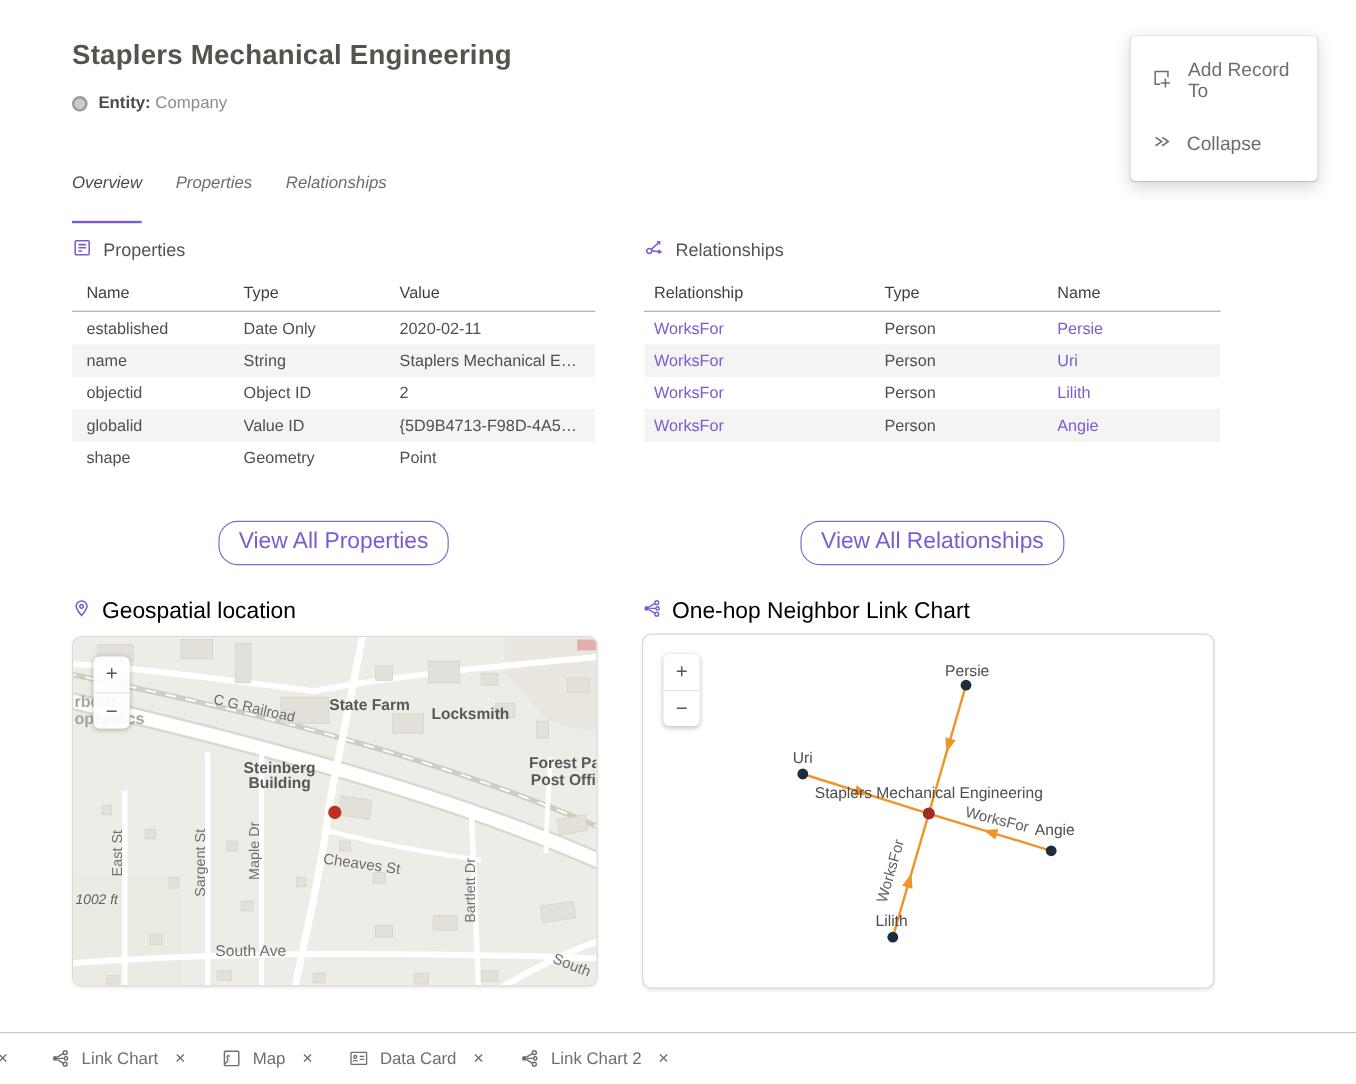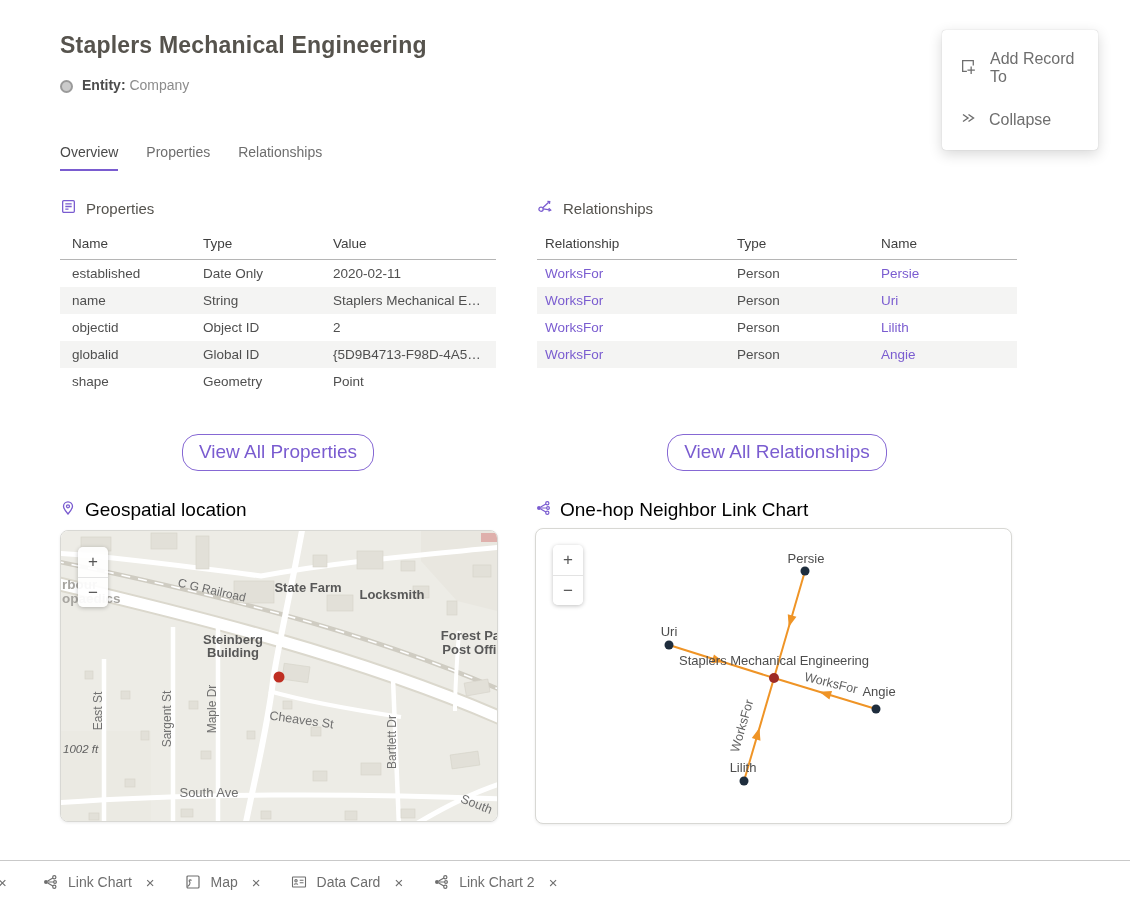--- a/index.html
+++ b/index.html
@@ -14,21 +14,21 @@
   .entity-label span.val{color:#8c8c8c;}
 
   
   .context-menu{position:absolute;left:942px;top:30px;width:156px;background:#fff;border-radius:4px;
     box-shadow:0 0 1px rgba(0,0,0,.25),0 4px 14px rgba(0,0,0,.16);padding:8px 0;}
   .menu-item{display:flex;align-items:center;gap:13px;padding:12px 18px;font-size:16px;color:#6e6e6e;cursor:pointer;}
   .menu-item svg{flex:0 0 auto;}
 
   
   .tabs{position:absolute;left:60px;top:144px;display:flex;gap:28px;font-size:14px;}
-  .tab{color:#6e6e6e;padding-bottom:9px;border-bottom:2px solid transparent;cursor:pointer;}
+  .tab{color:#6e6e6e;padding-bottom:24px;border-bottom:2px solid transparent;cursor:pointer;font-style:italic;}
   .tab.active{color:#4a4a4a;border-bottom-color:#7a5cd0;}
 
   
   .section-hdr{position:absolute;display:flex;align-items:center;gap:9px;}
   .section-hdr.big{font-size:15px;color:#55534e;}
   .section-hdr.small{font-size:19px;color:#000000;}
 
   
   table{border-collapse:collapse;table-layout:fixed;font-size:13.5px;color:#4f4f4f;}
   thead td{color:#3f3f3f;padding:6px 8px 8px 0;border-bottom:1px solid #b5b5b5;}
@@ -141,21 +141,21 @@
           <td>String</td>
           <td>Staplers Mechanical Eng...</td>
         </tr>
         <tr>
           <td>objectid</td>
           <td>Object ID</td>
           <td>2</td>
         </tr>
         <tr class="striped">
           <td>globalid</td>
-          <td>Global ID</td>
+          <td>Value ID</td>
           <td>{5D9B4713-F98D-4A53-...</td>
         </tr>
         <tr>
           <td>shape</td>
           <td>Geometry</td>
           <td>Point</td>
         </tr>
       </tbody>
   </table>
 

